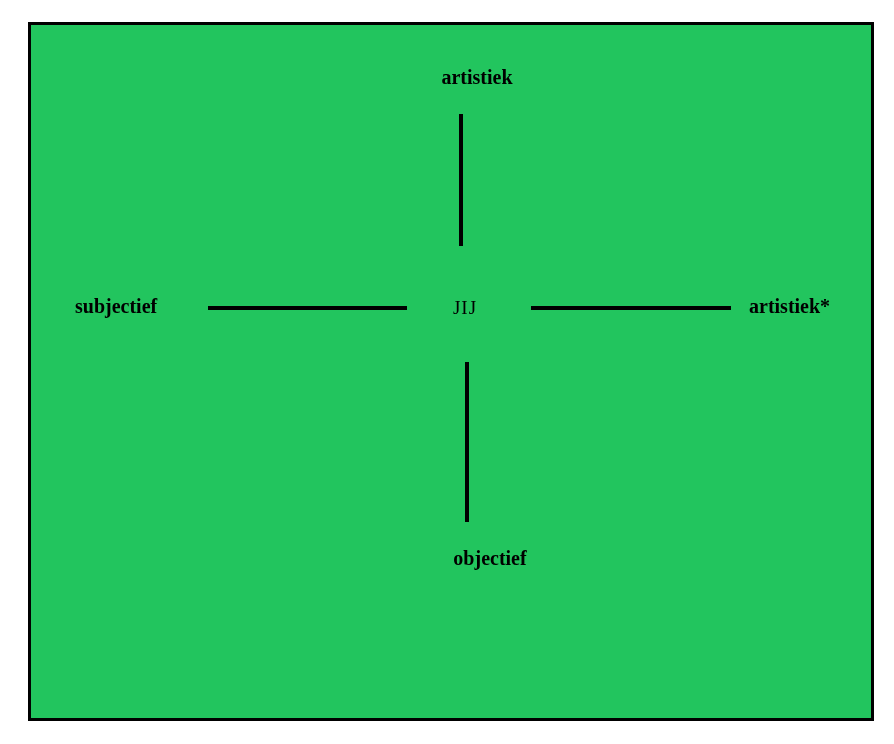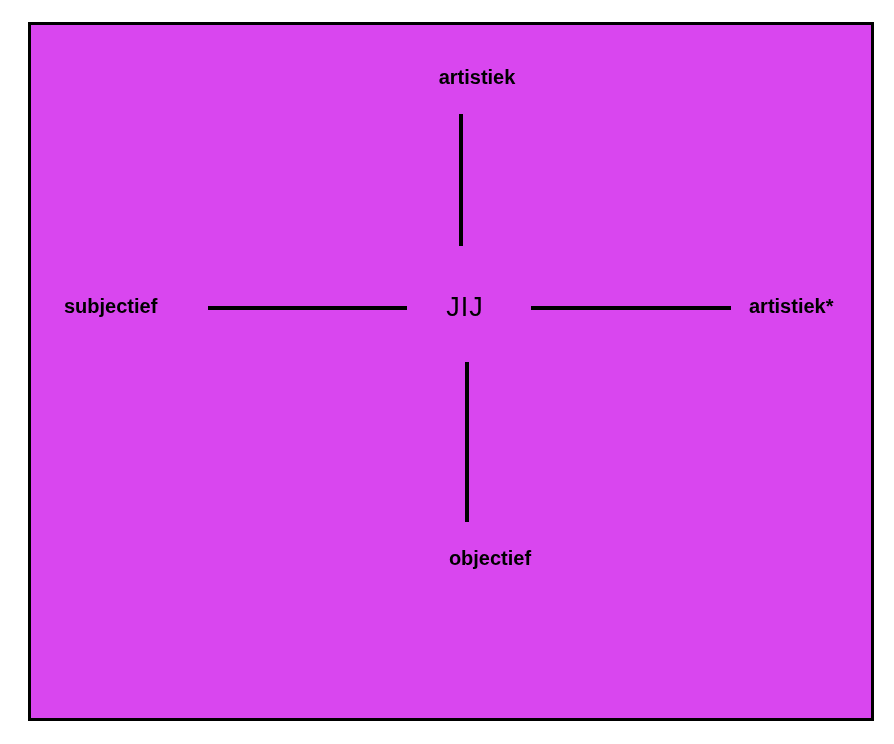--- a/index.html
+++ b/index.html
@@ -16,45 +16,46 @@
     overflow: hidden;
   }
   .frame {
     position: absolute;
     left: 28px;
     top: 22px;
     width: 846px;
     height: 699px;
     border: 3px solid #000000;
     box-sizing: border-box;
-    background: #d946ef;
+    background: #22c55e;
+    font-family: Liberation Serif, serif;
   }
   .axis-label {
     position: absolute;
     font-size: 20px;
     font-weight: bold;
     color: #000000;
     white-space: nowrap;
     line-height: 1;
   }
   .center-label {
     position: absolute;
-    font-size: 27px;
+    font-size: 19px;
     font-weight: normal;
     color: #000000;
     white-space: nowrap;
     line-height: 1;
     letter-spacing: 1px;
   }
   .line {
     position: absolute;
     background: #000000;
   }
   .label-top    { left: 446px; top: 52px;  transform: translate(-50%, -50%); }
-  .label-left   { left: 33px;  top: 281px; transform: translateY(-50%); }
+  .label-left   { left: 44px;  top: 281px; transform: translateY(-50%); }
   .label-right  { left: 718px; top: 281px; transform: translateY(-50%); }
   .label-bottom { left: 459px; top: 533px; transform: translate(-50%, -50%); }
   .label-center { left: 434px; top: 282px; transform: translate(-50%, -50%); }
 
   .line-top    { left: 428px; top: 89px;  width: 4px;   height: 132px; }
   .line-bottom { left: 434px; top: 337px; width: 4px;   height: 160px; }
   .line-left   { left: 177px; top: 281px; width: 199px; height: 4px; }
   .line-right  { left: 500px; top: 281px; width: 200px; height: 4px; }
 </style>
 </head>

